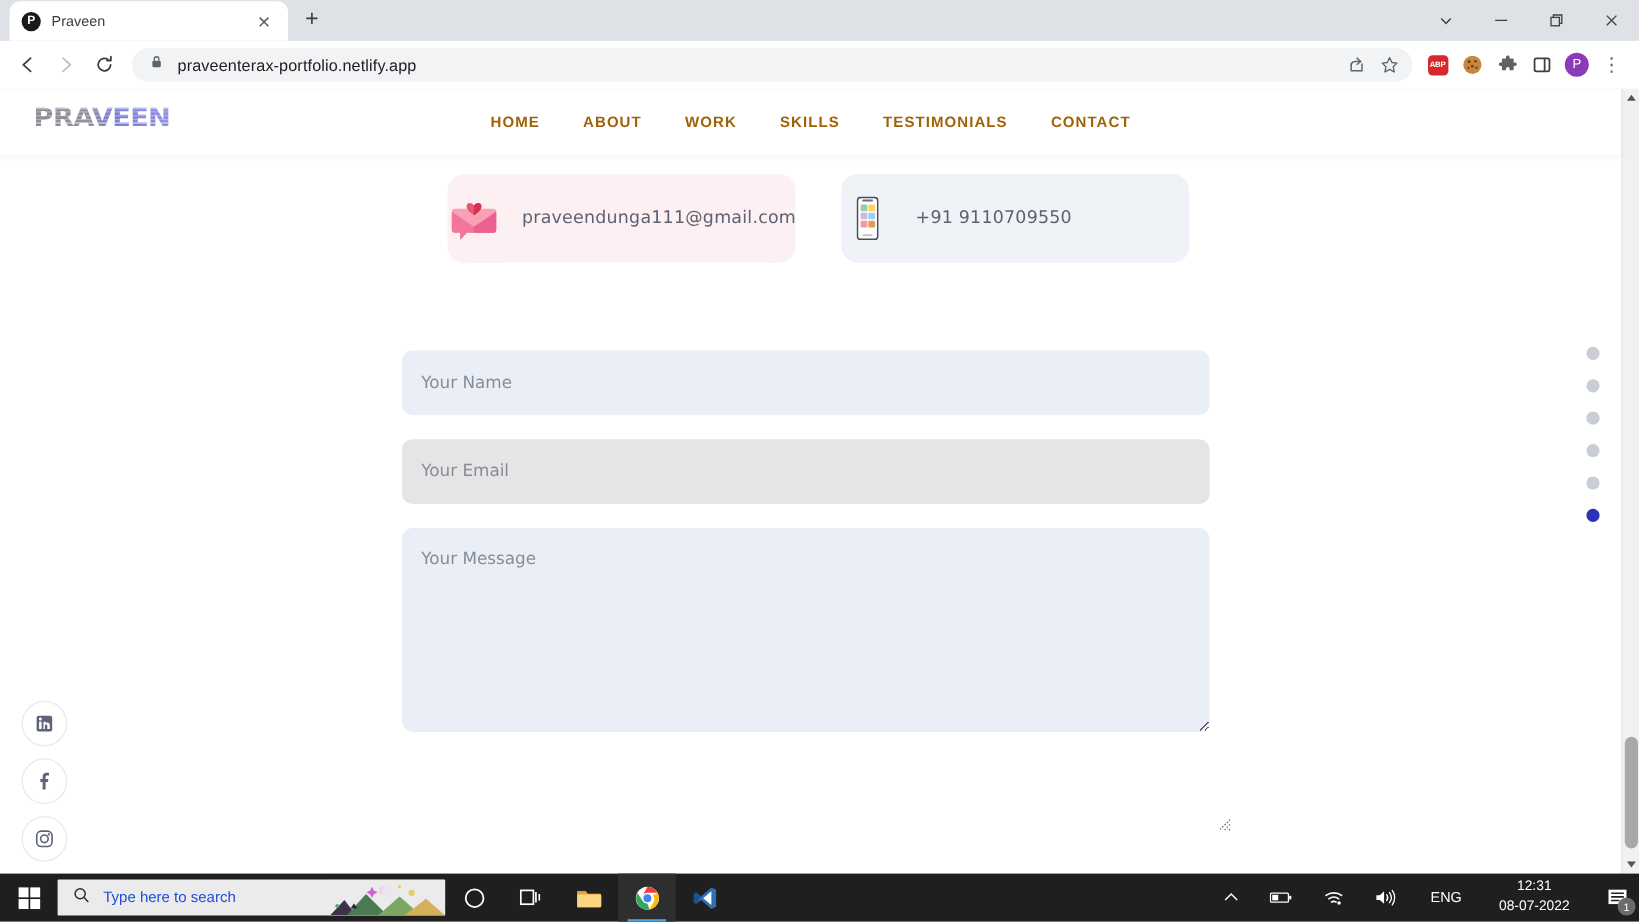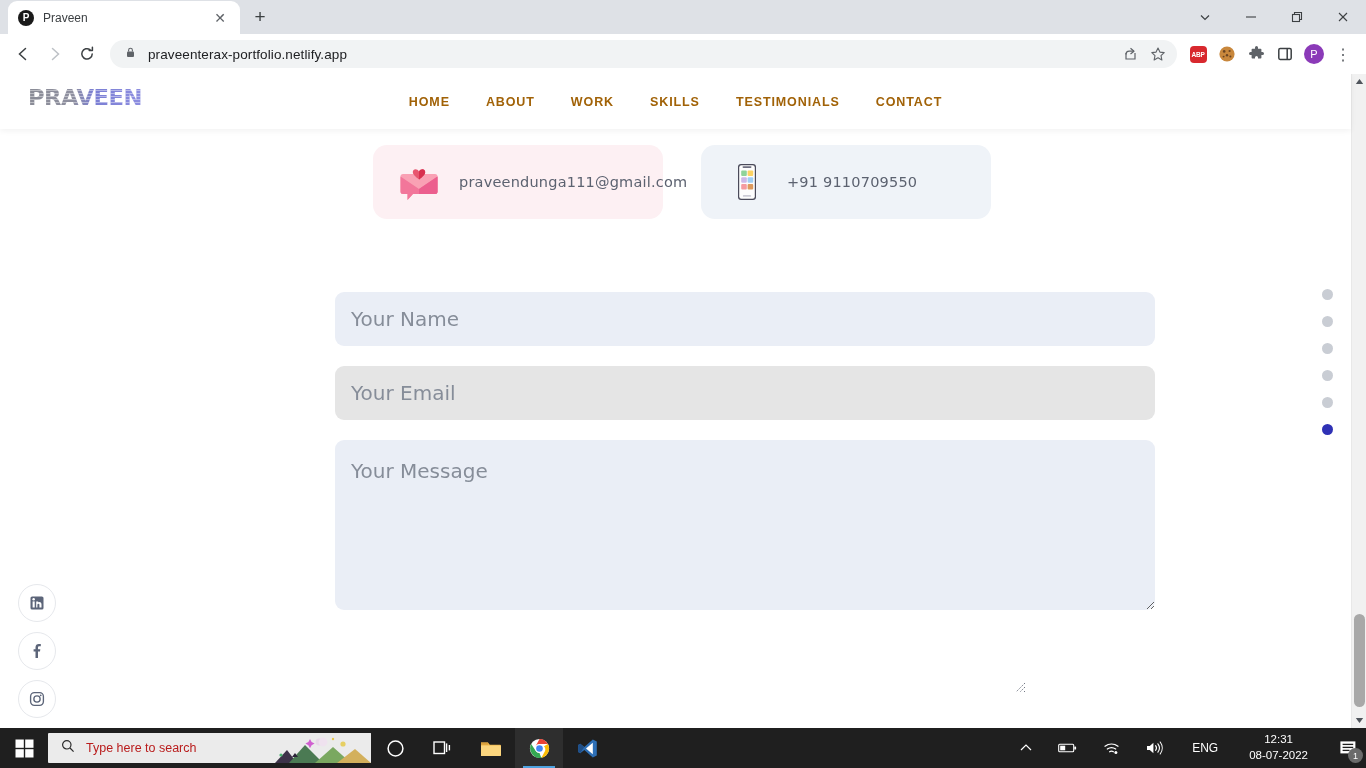--- a/index.html
+++ b/index.html
@@ -121,34 +121,34 @@
     letter-spacing:0.9px; text-decoration:none; cursor:pointer;
     padding: 0 18px; white-space:nowrap;
   }
 
   
   #contact-cards {
     position:absolute; top:71px; left:373px; display:flex; gap:38px;
   }
   .contact-card {
     width:290px; height:74px; border-radius:14px;
-    display:flex; align-items:center; padding-left:24px; gap:18px;
+    display:flex; align-items:center; gap:18px;
     cursor:pointer;
   }
   #email-card { background:#fdf0f3; }
   #phone-card { background:#eff3f8; }
   .card-icon { width:44px; height:44px; flex:0 0 auto; position:relative; }
   .card-text { font-size:14.5px; color:#5c6270; letter-spacing:0.2px;
                font-family:"DejaVu Sans", sans-serif; }
 
   
   #contact-form { position:absolute; top:218px; left:335px; width:693px; }
   .form-field {
-    width:820px; background:#eaeef6; border:none; border-radius:9px;
-    font-size:20px; color:#6b7280; font-family:"DejaVu Sans", sans-serif;
+    width:673px; background:#eaeef6; border:none; border-radius:9px;
+    font-size:14px; color:#6b7280; font-family:"DejaVu Sans", sans-serif;
     outline:none; display:block;
   }
   #input-name, #input-email { height:54px; padding:0 16px; margin-bottom:20px; }
   #input-message {
     height:170px; padding:16px; resize:vertical; line-height:1.5;
     margin-bottom:0;
   }
   .form-field::placeholder { color:#868d99; }
   #resize-grip {
     position:absolute; right:1px; top:388px; width:14px; height:14px;
@@ -199,21 +199,21 @@
   }
   #start-button {
     width:48px; height:40px; display:flex; align-items:center;
     justify-content:center; cursor:pointer;
   }
   #taskbar-search {
     width:323px; height:30px; background:#ebebeb; border-radius:1px;
     display:flex; align-items:center; padding-left:13px; gap:11px;
     position:relative; overflow:hidden; cursor:text;
   }
-  #taskbar-search-text { font-size:12.5px; color:#b91c1c; }
+  #taskbar-search-text { font-size:12.5px; color:#1d4ed8; }
   #search-bg-art {
     position:absolute; right:0; top:0; width:96px; height:30px; overflow:hidden;
   }
   .tb-icon {
     width:48px; height:40px; display:flex; align-items:center;
     justify-content:center; cursor:pointer; position:relative;
   }
   .tb-icon.active { background:#2e2e2e; }
   .tb-icon.active::after {
     content:""; position:absolute; bottom:0; left:8px; width:32px; height:2.5px;

